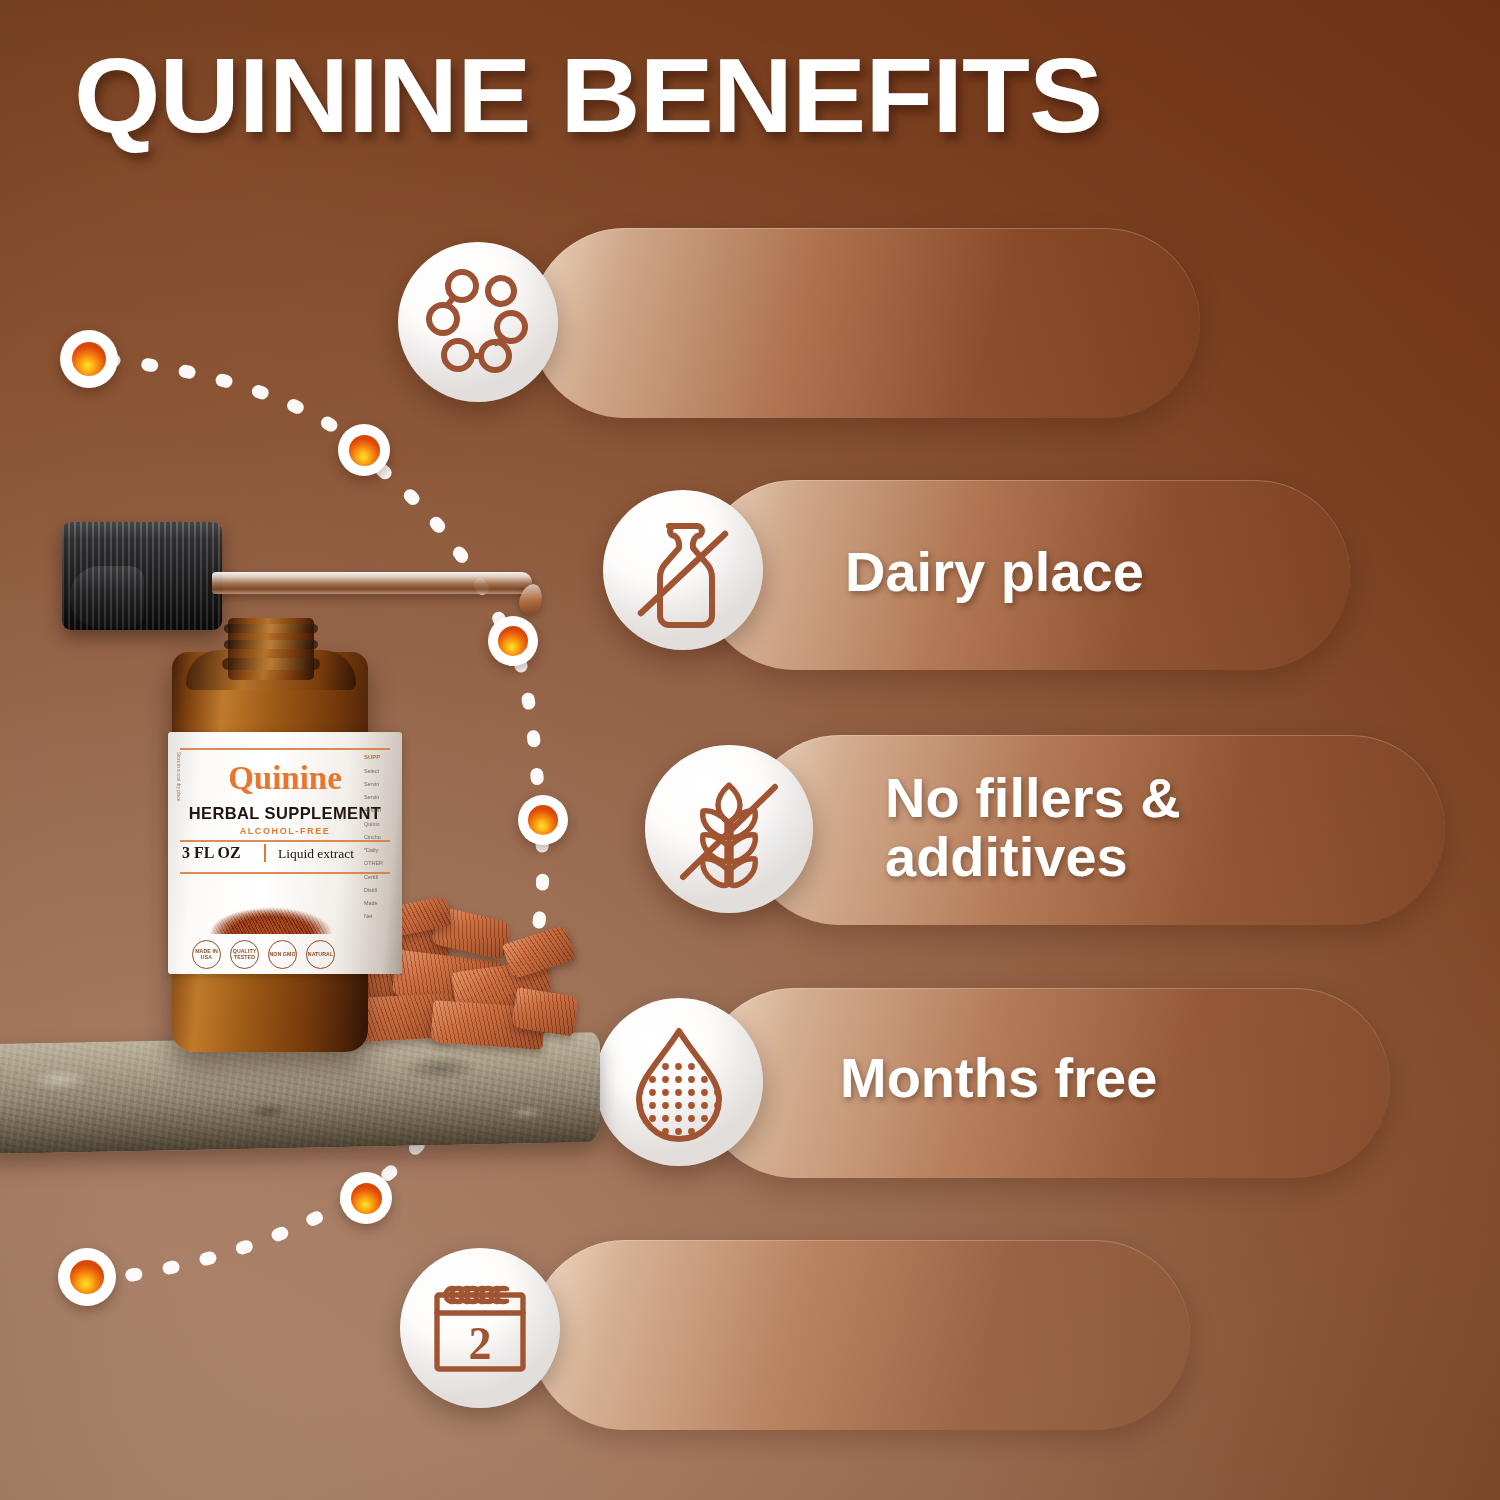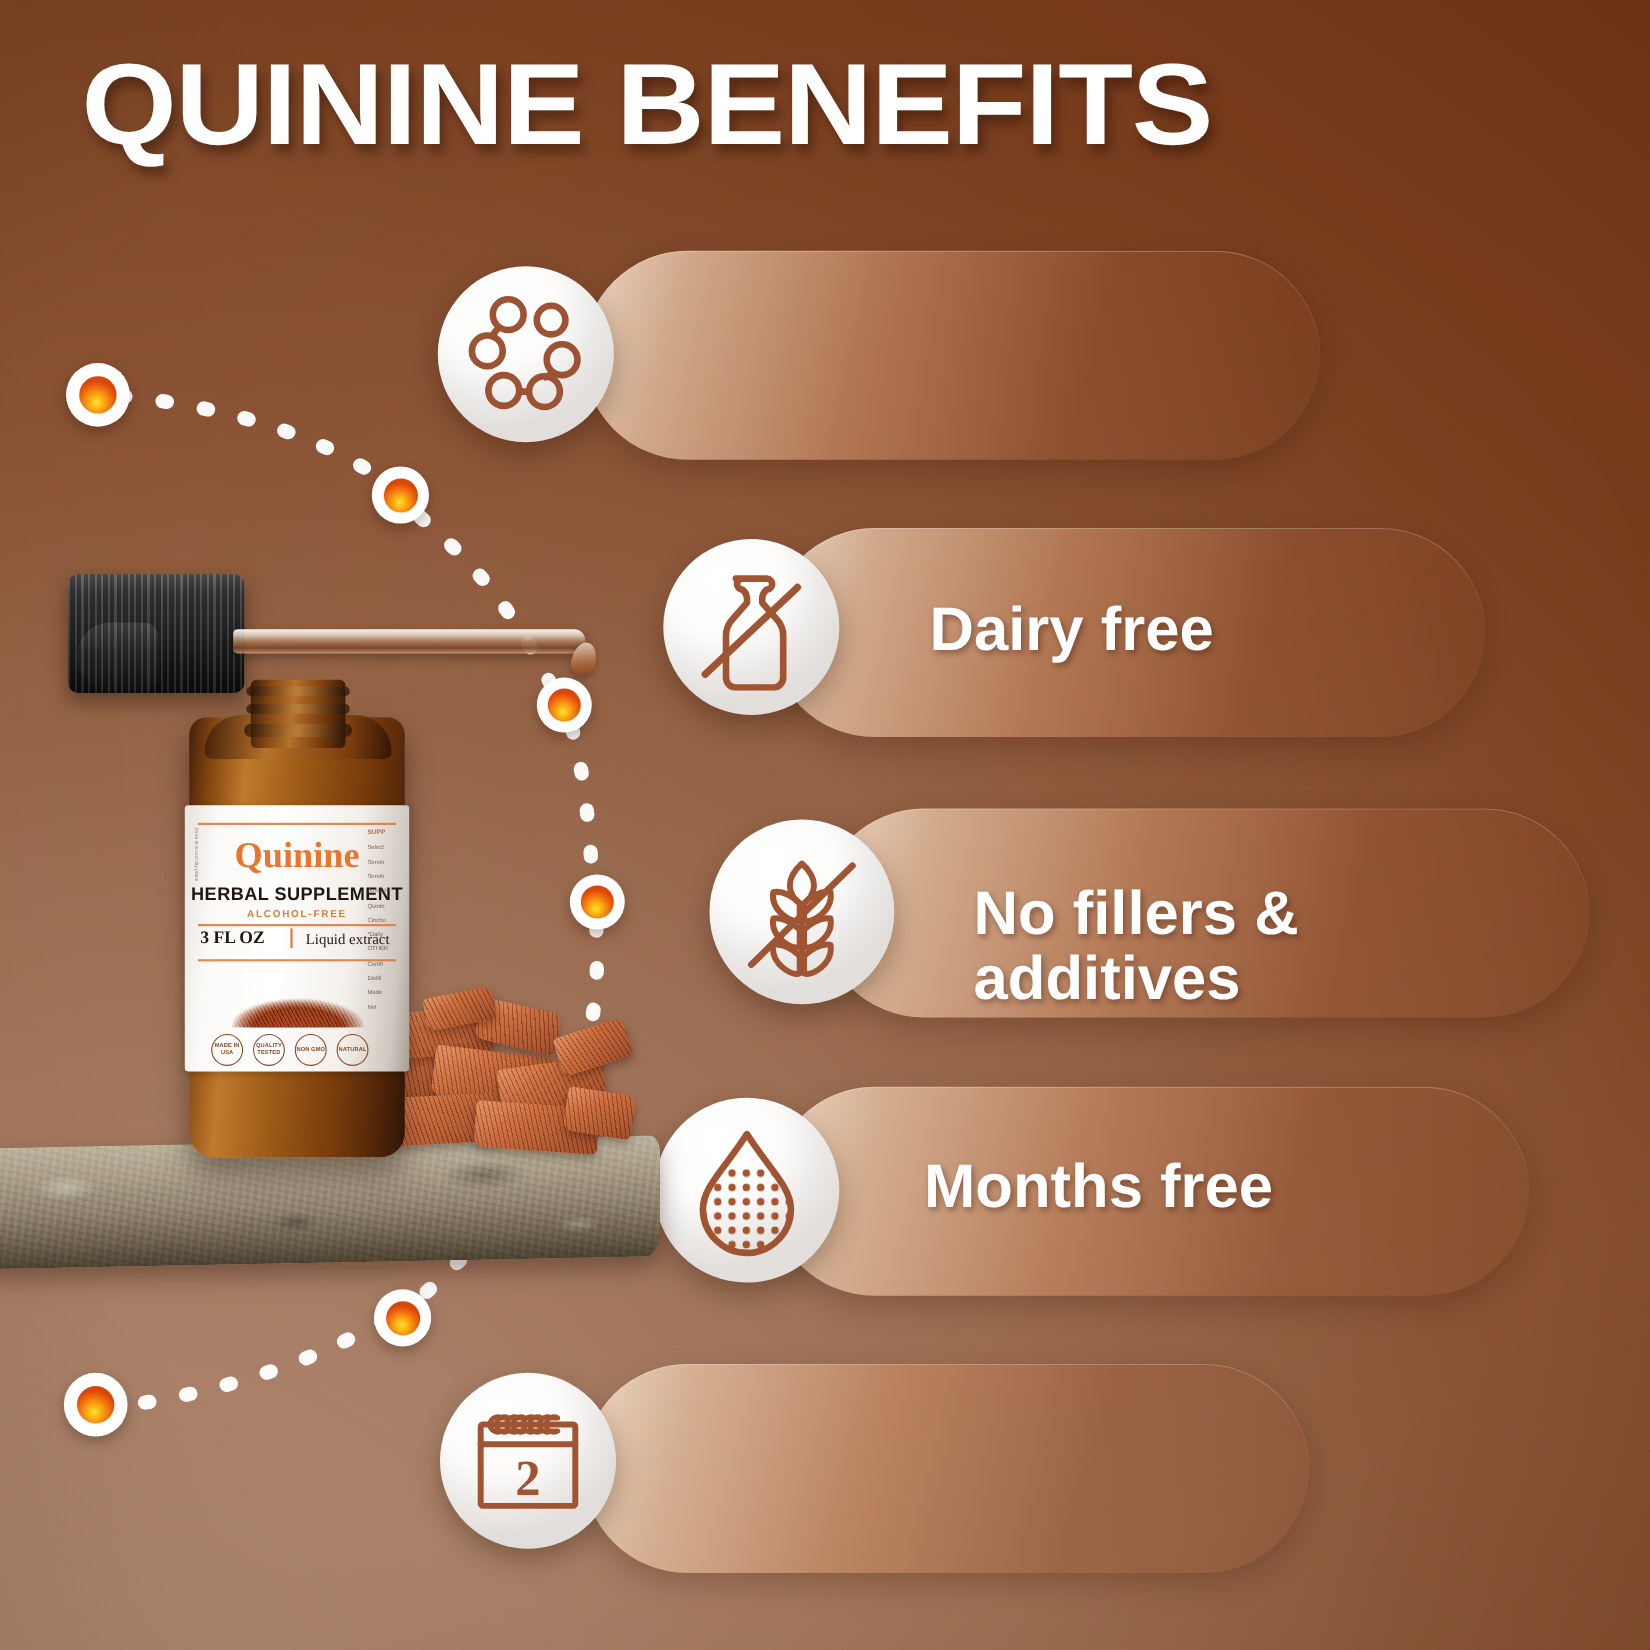--- a/index.html
+++ b/index.html
@@ -111,21 +111,21 @@
     border-radius:5px;
   }
   .neck-ring{position:absolute;height:9px;border-radius:6px;
     background:linear-gradient(95deg,rgba(20,8,0,.65),rgba(200,140,70,.55),rgba(20,8,0,.65));}
   .bottle-shoulder{
     position:absolute;left:186px;top:150px;width:170px;height:40px;
     background:linear-gradient(95deg,#44200a,#b5722a 34%,#7a3c0c 78%,#331606);
     border-radius:40px 40px 8px 8px;
   }
   .label{
-    position:absolute;left:168px;top:232px;width:204px;height:242px;
+    position:absolute;left:168px;top:232px;width:234px;height:242px;
     background:linear-gradient(95deg,#e6e2dd 0%,#fbfaf8 14%,#ffffff 42%,#f3efea 72%,#cdc6be 92%,#a79d93 100%);
     border-radius:3px;
     box-shadow:0 2px 8px rgba(0,0,0,0.22);
     overflow:hidden;
   }
   .lbl-rule{position:absolute;left:12px;right:12px;height:2px;background:#d9773a;opacity:.85;}
   .lbl-brand{
     position:absolute;left:0;right:0;top:28px;text-align:center;
     font-family:"Liberation Serif","DejaVu Serif",serif;
     font-size:33px;font-weight:700;color:#e8762f;letter-spacing:0px;
@@ -266,22 +266,22 @@
   <div class="node" style="left:58px;top:1248px;width:58px;height:58px;">
       <i style="width:34px;height:34px;"></i>
     </div>
 
   <div class="pill" style="left:530px;top:228px;width:670px;height:190px;"></div>
   <div class="pill" style="left:700px;top:480px;width:650px;height:190px;"></div>
   <div class="pill" style="left:745px;top:735px;width:700px;height:190px;"></div>
   <div class="pill" style="left:700px;top:988px;width:690px;height:190px;"></div>
   <div class="pill" style="left:530px;top:1240px;width:660px;height:190px;"></div>
 
-  <div class="pill-label" style="left:845px;top:542px;font-size:56px;">Dairy free</div>
-  <div class="pill-label" style="left:885px;top:768px;font-size:56px;margin-top:32px;">No fillers &amp;
+  <div class="pill-label" style="left:845px;top:542px;font-size:56px;">Dairy place</div>
+  <div class="pill-label" style="left:885px;top:768px;font-size:56px;">No fillers &amp;
 additives</div>
   <div class="pill-label" style="left:840px;top:1048px;font-size:56px;">Months free</div>
 
   <div class="disc" style="left:398px;top:242px;width:160px;height:160px;">
     <svg width="112" height="112" viewBox="0 0 112 112">
       <g fill="none" stroke="#9d5233" stroke-width="6">
         <circle cx="40" cy="20" r="14"></circle>
         <circle cx="79" cy="25" r="13"></circle>
         <circle cx="21" cy="53" r="14"></circle>
         <circle cx="89" cy="61" r="14"></circle>

